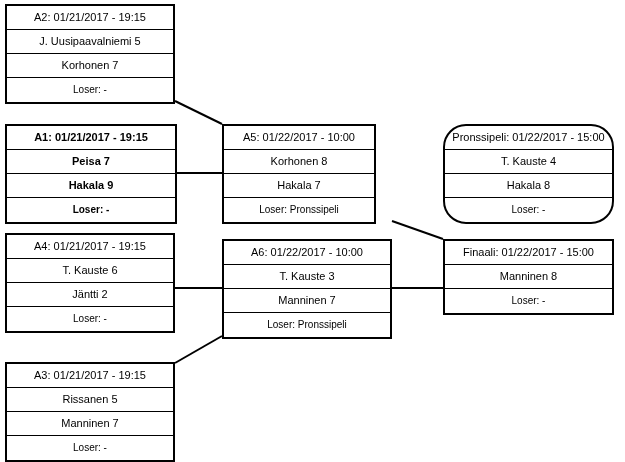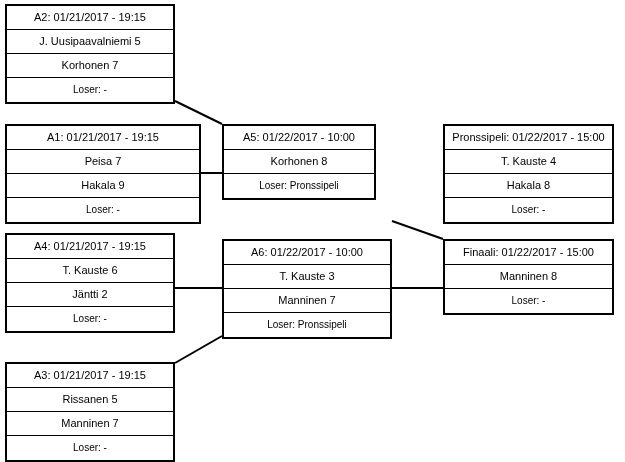--- a/index.html
+++ b/index.html
@@ -56,21 +56,21 @@
     <polyline points="392,288 443,288" fill="none" stroke="#000000" stroke-width="2"></polyline>
   </svg>
 
   <div class="match" style="left:5px;top:4px;width:170px;">
     <div class="row header">A2: 01/21/2017 - 19:15</div>
     <div class="row">J. Uusipaavalniemi 5</div>
     <div class="row">Korhonen 7</div>
     <div class="row loser last">Loser: -</div>
   </div>
 
-  <div class="match" style="left:5px;top:124px;width:196px;">
+  <div class="match" style="left:5px;top:124px;width:172px;font-weight:bold;">
     <div class="row header">A1: 01/21/2017 - 19:15</div>
     <div class="row">Peisa 7</div>
     <div class="row">Hakala 9</div>
     <div class="row loser last">Loser: -</div>
   </div>
 
   <div class="match" style="left:5px;top:233px;width:170px;">
     <div class="row header">A4: 01/21/2017 - 19:15</div>
     <div class="row">T. Kauste 6</div>
     <div class="row">Jäntti 2</div>
@@ -80,31 +80,32 @@
   <div class="match" style="left:5px;top:362px;width:170px;">
     <div class="row header">A3: 01/21/2017 - 19:15</div>
     <div class="row">Rissanen 5</div>
     <div class="row">Manninen 7</div>
     <div class="row loser last">Loser: -</div>
   </div>
 
   <div class="match" style="left:222px;top:124px;width:154px;">
     <div class="row header">A5: 01/22/2017 - 10:00</div>
     <div class="row">Korhonen 8</div>
+    <div class="row">Hakala 7</div>
     <div class="row loser last">Loser: Pronssipeli</div>
   </div>
 
   <div class="match" style="left:222px;top:239px;width:170px;">
     <div class="row header">A6: 01/22/2017 - 10:00</div>
     <div class="row">T. Kauste 3</div>
     <div class="row">Manninen 7</div>
     <div class="row loser last">Loser: Pronssipeli</div>
   </div>
 
-  <div class="match" style="left:443px;top:124px;width:171px;">
+  <div class="match" style="left:443px;top:124px;width:171px;border-radius:23px;">
     <div class="row header">Pronssipeli: 01/22/2017 - 15:00</div>
     <div class="row">T. Kauste 4</div>
     <div class="row">Hakala 8</div>
     <div class="row loser last">Loser: -</div>
   </div>
 
   <div class="match" style="left:443px;top:239px;width:171px;">
     <div class="row header">Finaali: 01/22/2017 - 15:00</div>
     <div class="row">Manninen 8</div>
     <div class="row loser last">Loser: -</div>

